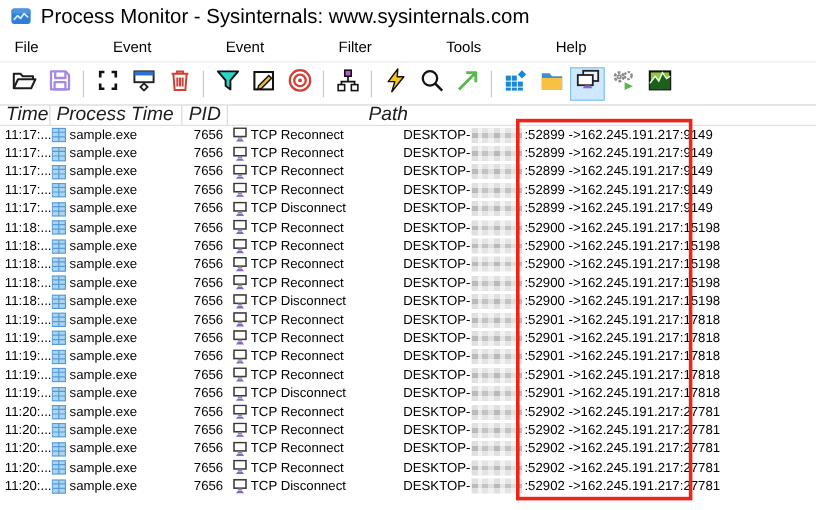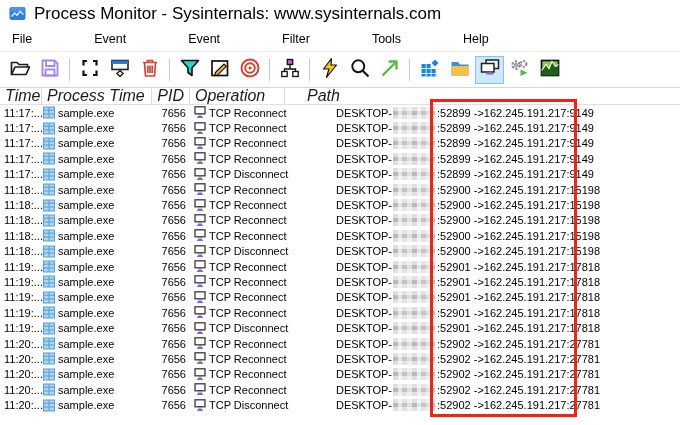--- a/index.html
+++ b/index.html
@@ -193,21 +193,20 @@
           <path d="M2.5 14.5 l4.5-6.5 3 4 3-7 3.5 5 3-2 v10.5 h-17 z" fill="#1e5f1e"></path>
           <path d="M2.5 13.5 l4.5-6 3 4 3-7 3.5 5 3-2" stroke="#eaf6ea" fill="none" stroke-width="1.2"></path>
         </svg></span>
   </div>
 </div>
 
 <div class="grid-header">
   <div class="hcell h-time">Time ...</div>
   <div class="hcell h-proc">Process Time</div>
   <div class="hcell h-pid">PID</div>
-  <div class="hcell h-op">Operation</div>
   <div class="hcell h-path">Path</div>
 </div>
 
 <div class="rows" id="rows">
   <div class="prow">
     <div class="cell c-time">11:17:...</div>
     <div class="cell c-proc">
       <span class="proc-icon">
           <svg width="13" height="13" viewBox="0 0 13 13">
             <rect x="0.5" y="1" width="11" height="11" fill="#a9d6f2" stroke="#5b9bd5"></rect>

